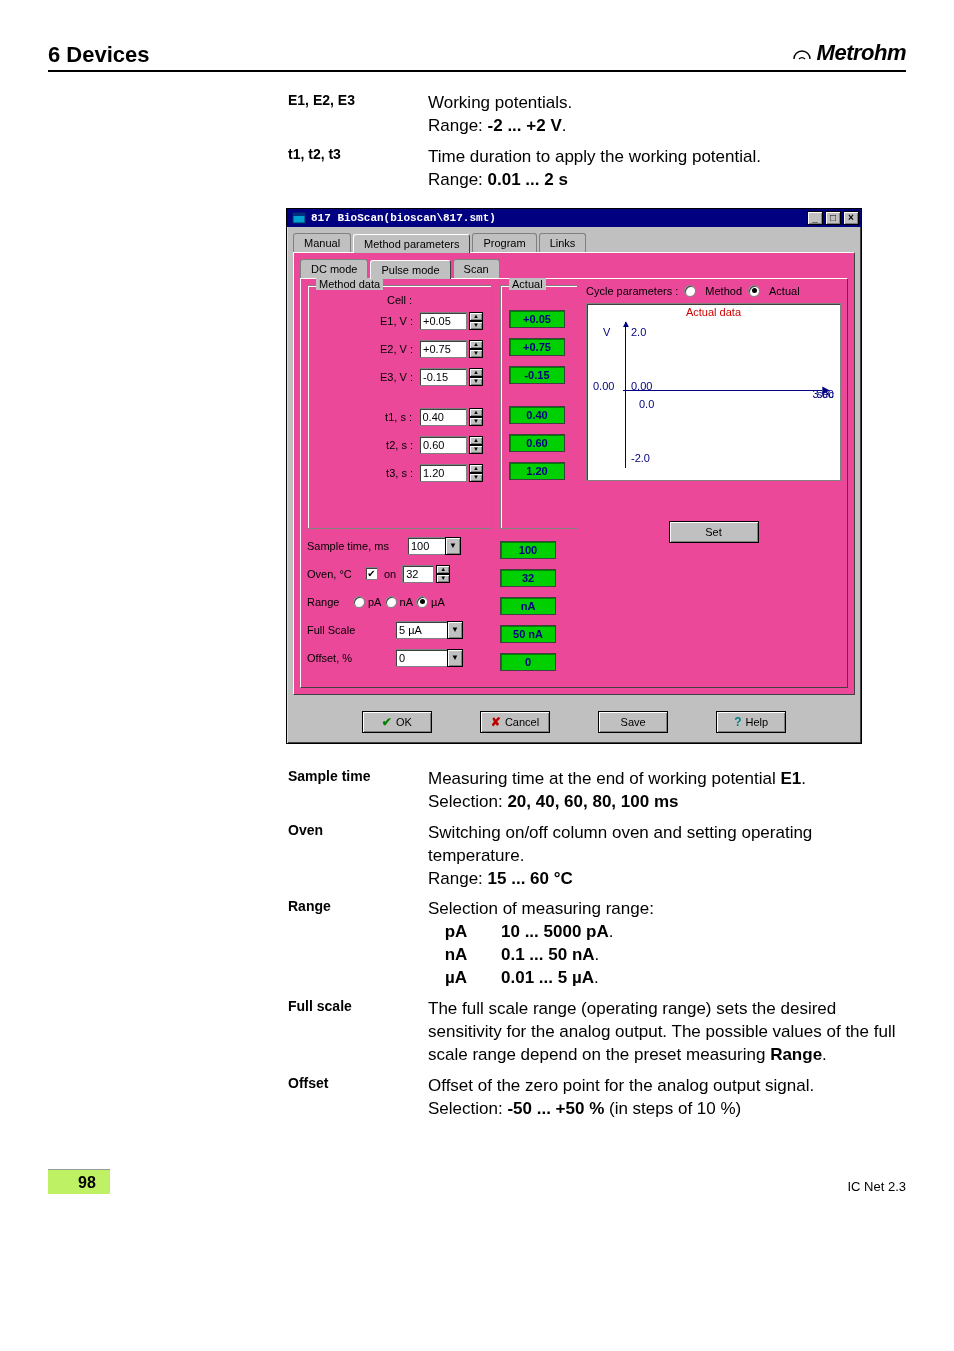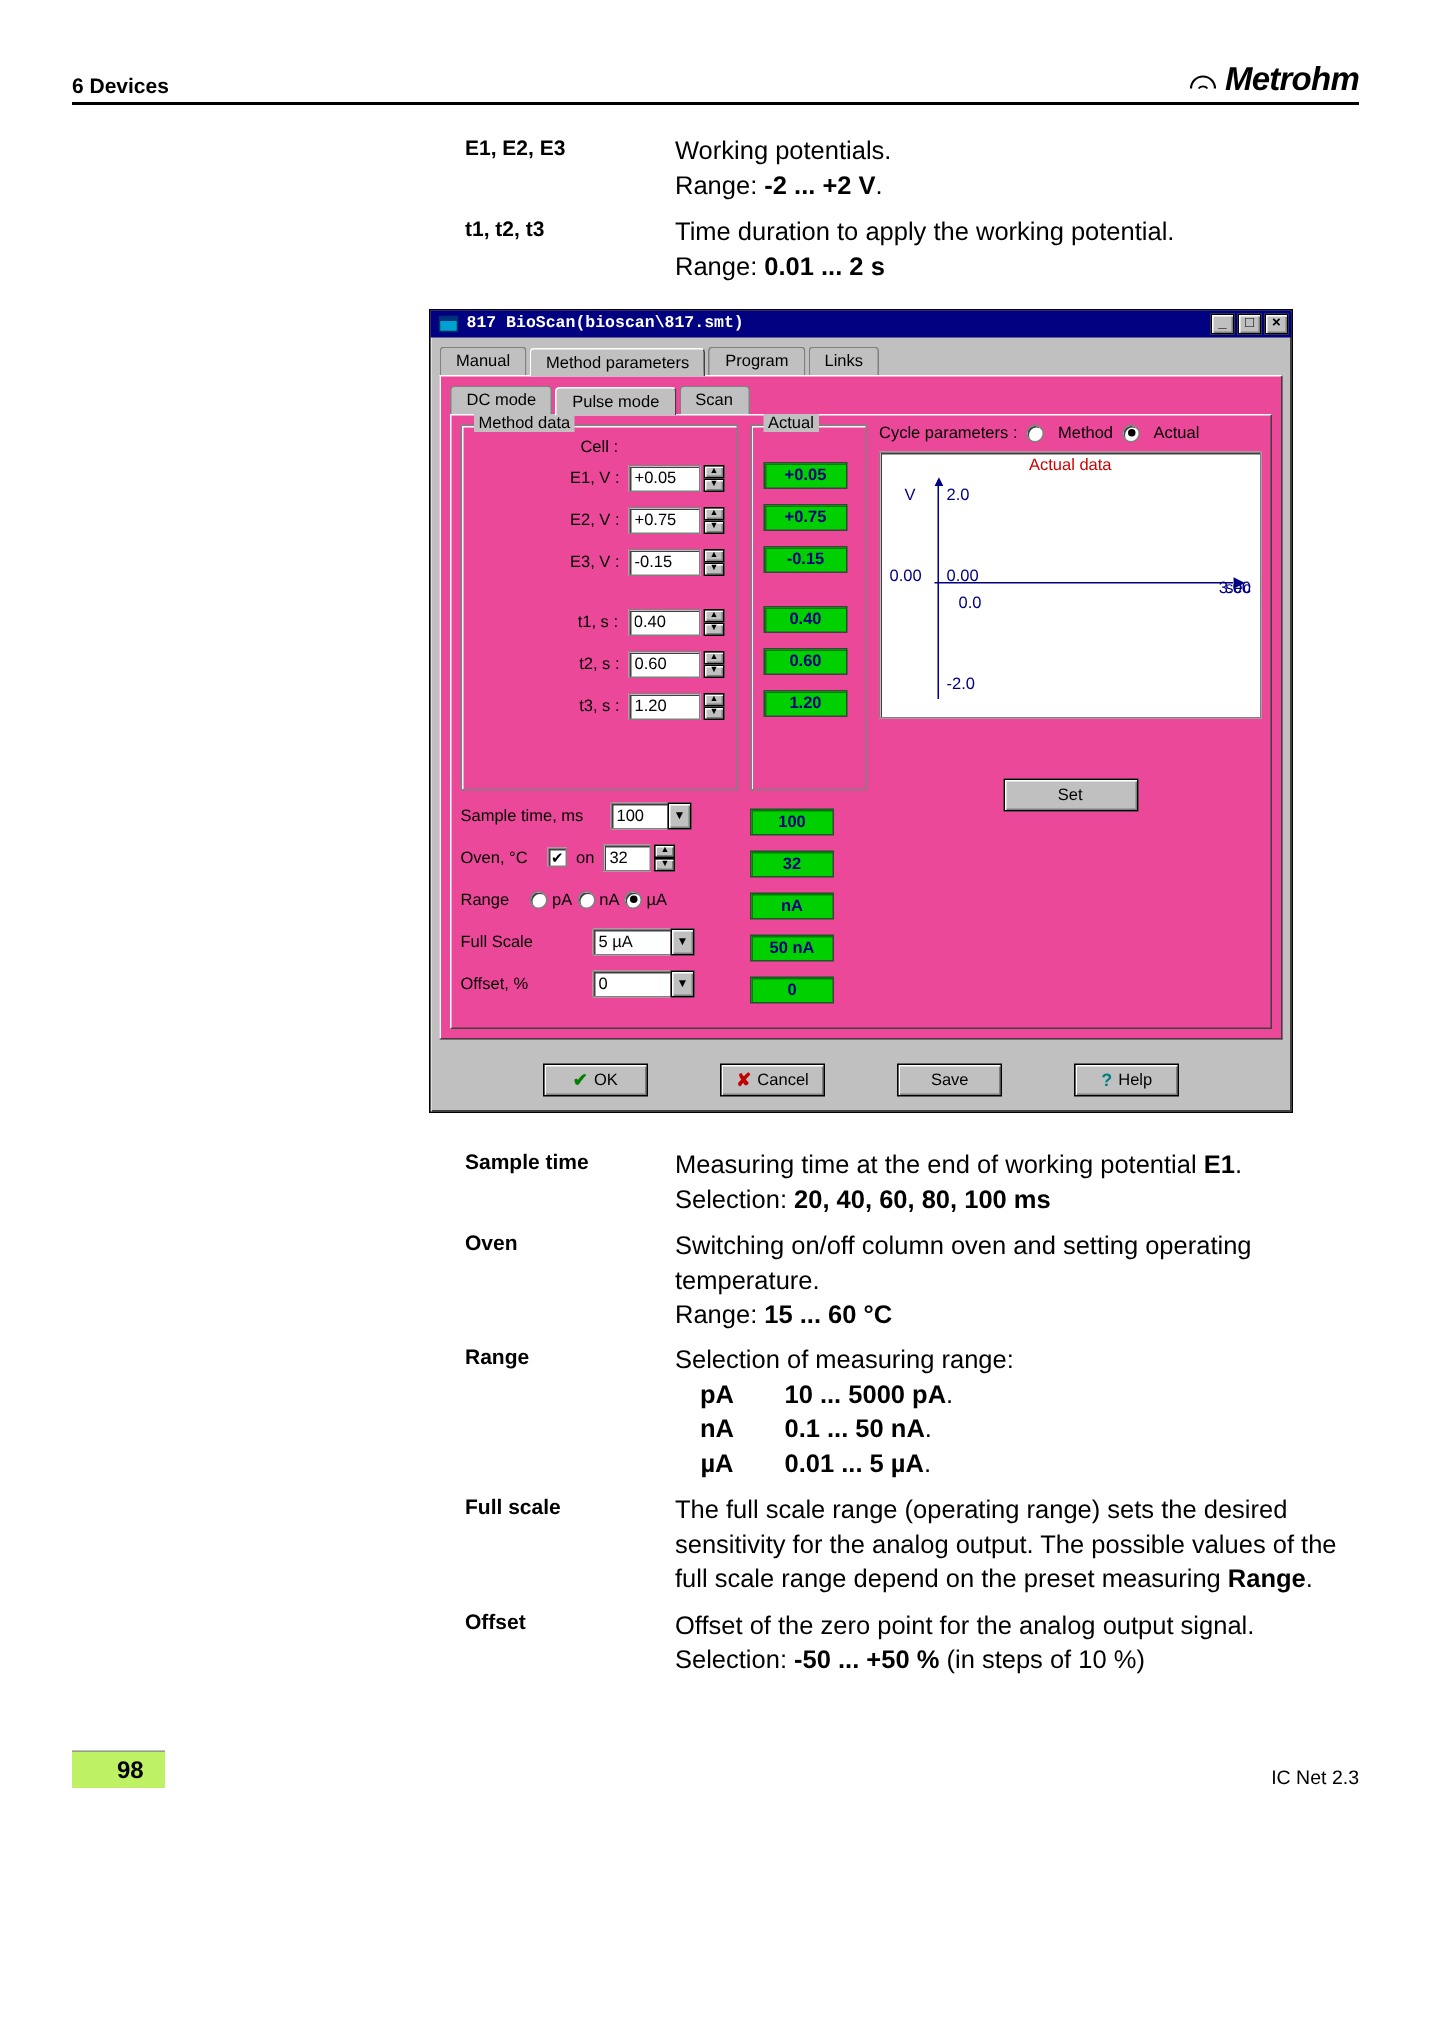--- a/index.html
+++ b/index.html
@@ -14,26 +14,26 @@
     padding: 40px 48px 40px 48px;
   }
   .header-row {
     display: flex;
     justify-content: space-between;
     align-items: baseline;
     border-bottom: 2px solid #000;
     padding-bottom: 2px;
     margin-bottom: 20px;
   }
-  .header-left { font-weight: bold; font-size: 14px; }
+  .header-left { font-weight: bold; font-size: 22px; }
   .header-right { font-weight: bold; font-size: 22px; font-style: italic; letter-spacing: -0.5px; }
   .header-logo { display: inline-flex; align-items: center; gap: 4px; }
 
   .defs-block { margin-left: 240px; font-size: 16px; margin-bottom: 16px; }
-  .def-row { display: flex; margin-bottom: 8px; margin-left: 22px; }
+  .def-row { display: flex; margin-bottom: 8px; }
   .def-term { width: 140px; font-weight: bold; font-size: 14px; }
   .def-desc { flex: 1; font-size: 17px; line-height: 1.35; }
   .def-desc b { font-weight: bold; }
 
   
   .win {
     width: 576px;
     margin-left: 238px;
     font-family: "MS Sans Serif", Tahoma, Arial, sans-serif;
     font-size: 11px;

